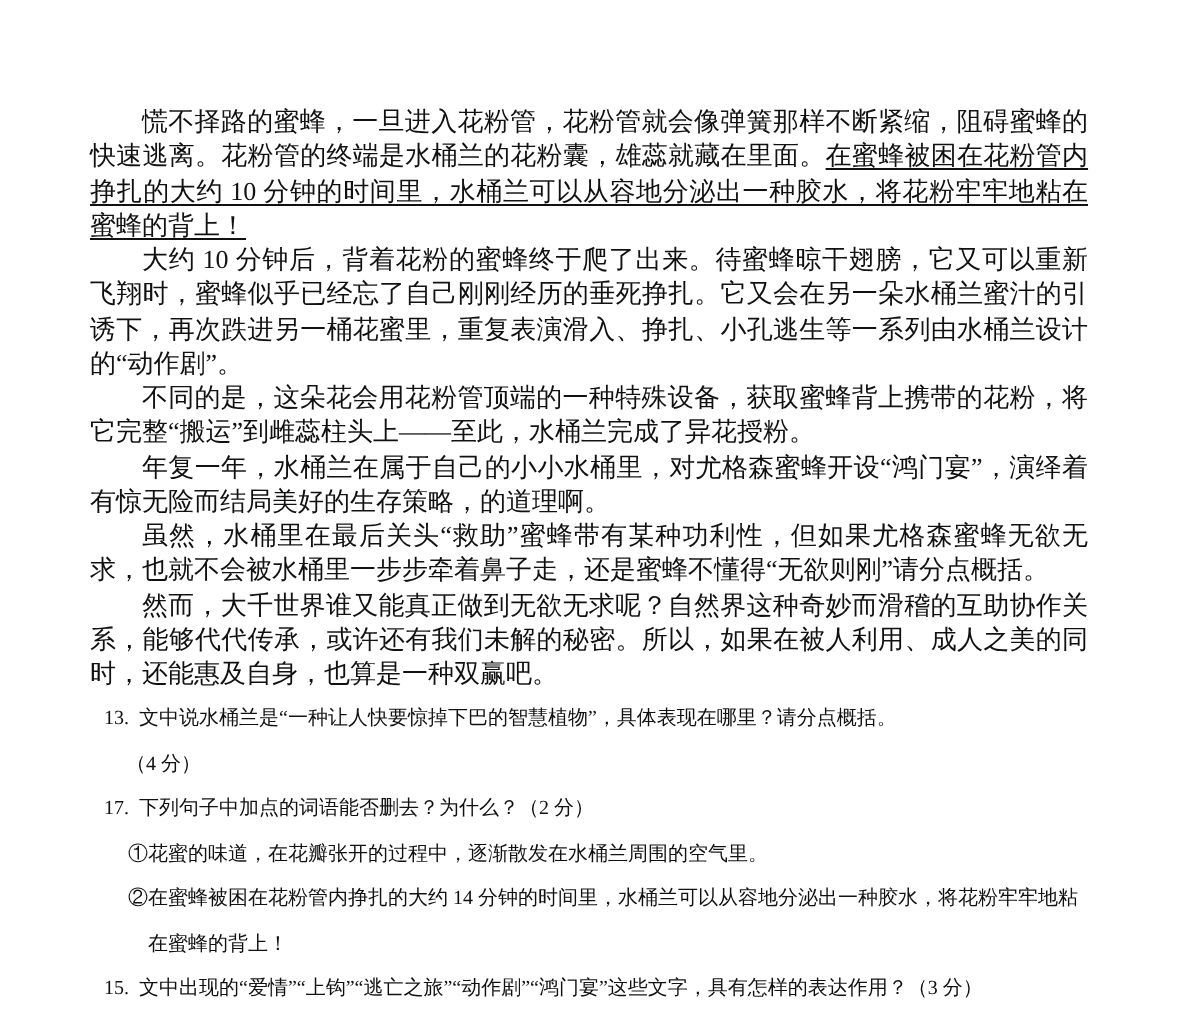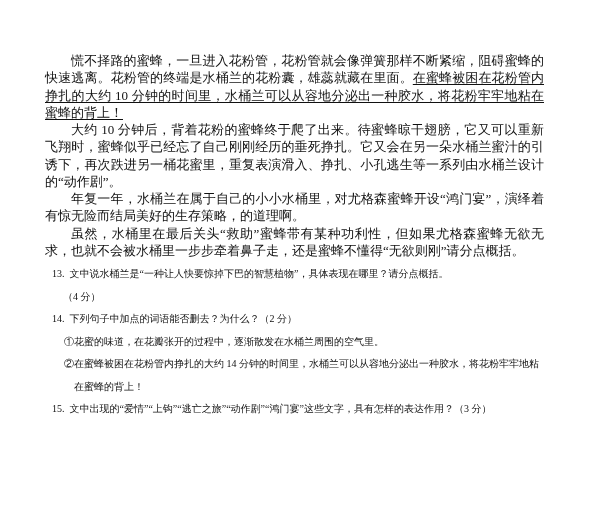--- a/index.html
+++ b/index.html
@@ -56,30 +56,32 @@
   }
 </style>
 </head>
 <body>
 
 <div class="page">
 
   <div class="passage">
     <p><span>慌不择路的蜜蜂，一旦进入花粉管，花粉管就会像弹簧那样不断紧缩，阻碍蜜蜂的快速逃离。花粉管的终端是水桶兰的花粉囊，雄蕊就藏在里面。</span><u>在蜜蜂被困在花粉管内挣扎的大约 10 分钟的时间里，水桶兰可以从容地分泌出一种胶水，将花粉牢牢地粘在蜜蜂的背上！</u></p>
     <p><span>大约 10 分钟后，背着花粉的蜜蜂终于爬了出来。待蜜蜂晾干翅膀，它又可以重新飞翔时，蜜蜂似乎已经忘了自己刚刚经历的垂死挣扎。它又会在另一朵水桶兰蜜汁的引诱下，再次跌进另一桶花蜜里，重复表演滑入、挣扎、小孔逃生等一系列由水桶兰设计的“动作剧”。</span></p>
+    <p><span>不同的是，这朵花会用花粉管顶端的一种特殊设备，获取蜜蜂背上携带的花粉，将它完整“搬运”到雌蕊柱头上——至此，水桶兰完成了异花授粉。</span></p>
     <p><span>年复一年，水桶兰在属于自己的小小水桶里，对尤格森蜜蜂开设“鸿门宴”，演绎着有惊无险而结局美好的生存策略，的道理啊。</span></p>
     <p><span>虽然，水桶里在最后关头“救助”蜜蜂带有某种功利性，但如果尤格森蜜蜂无欲无求，也就不会被水桶里一步步牵着鼻子走，还是蜜蜂不懂得“无欲则刚”请分点概括。</span></p>
+    <p><span>然而，大千世界谁又能真正做到无欲无求呢？自然界这种奇妙而滑稽的互助协作关系，能够代代传承，或许还有我们未解的秘密。所以，如果在被人利用、成人之美的同时，还能惠及自身，也算是一种双赢吧。</span></p>
   </div>
 
   <div class="questions">
 
     <div class="question"><span class="q-label">13.</span><span>文中说水桶兰是“一种让人快要惊掉下巴的智慧植物”，具体表现在哪里？请分点概括。
 （4 分）</span></div>
 
-    <div class="question"><span class="q-label">14.</span><span>下列句子中加点的词语能否删去？为什么？（2 分）</span></div>
+    <div class="question"><span class="q-label">17.</span><span>下列句子中加点的词语能否删去？为什么？（2 分）</span></div>
     <div class="sub-item"><span>①花蜜的味道，在花瓣张开的过程中，逐渐散发在水桶兰周围的空气里。</span></div>
     <div class="sub-item"><span>②在蜜蜂被困在花粉管内挣扎的大约 14 分钟的时间里，水桶兰可以从容地分泌出一种胶水，将花粉牢牢地粘在蜜蜂的背上！</span></div>
 
     <div class="question"><span class="q-label">15.</span><span>文中出现的“爱情”“上钩”“逃亡之旅”“动作剧”“鸿门宴”这些文字，具有怎样的表达作用？（3 分）</span></div>
 
     <div class="question"></div>
 
   </div>
 
 </div>

